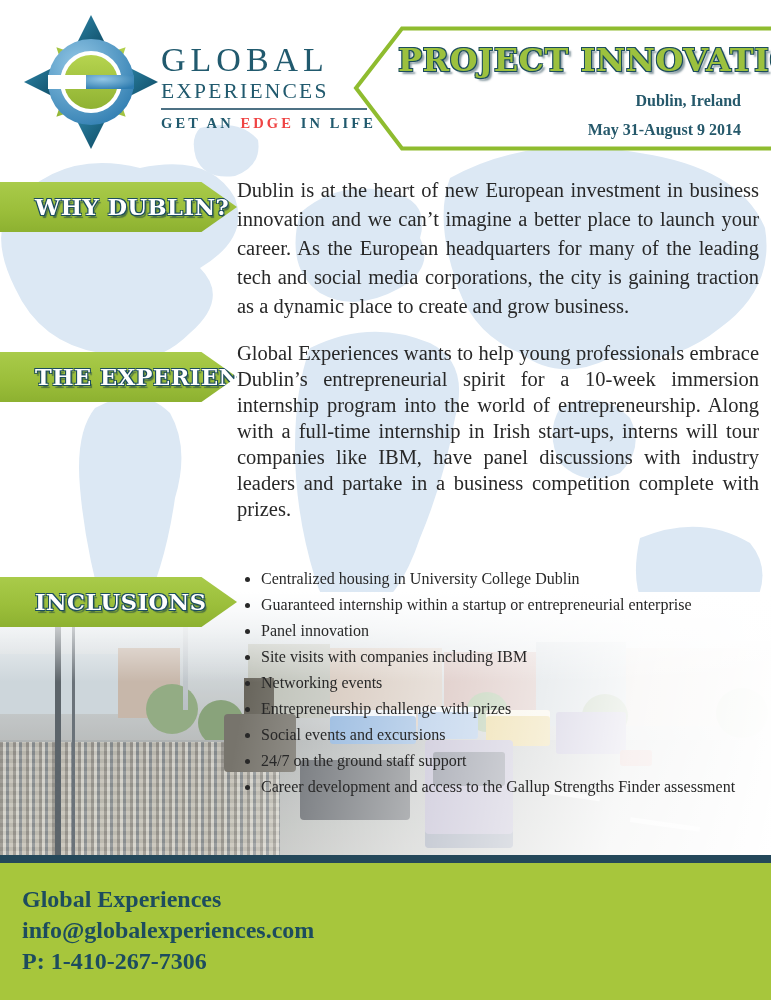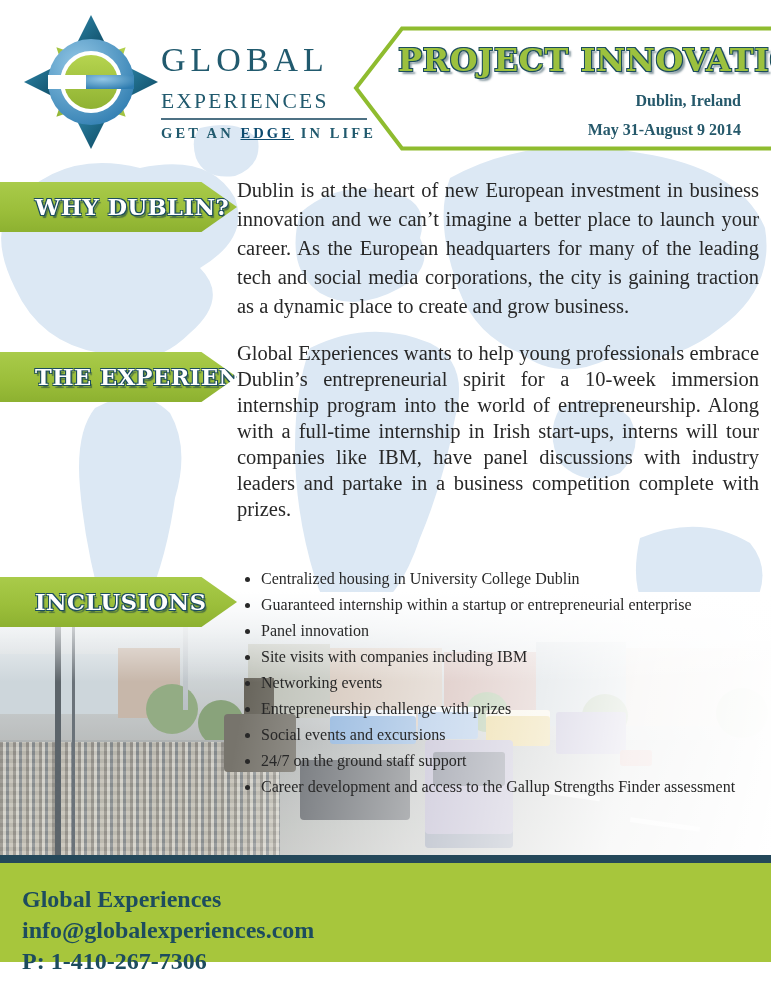--- a/index.html
+++ b/index.html
@@ -26,24 +26,24 @@
   .ph-fade-right { position:absolute; inset:0;
     background:linear-gradient(100deg, rgba(255,255,255,0) 32%, rgba(255,255,255,.5) 55%, rgba(255,255,255,.9) 80%, #fff 100%); }
   .ph-fade-top { position:absolute; left:0; top:0; width:100%; height:90px;
     background:linear-gradient(180deg, #ffffff 0%, rgba(255,255,255,.65) 40%, rgba(255,255,255,0) 100%); }
   .ph-haze { position:absolute; inset:0; background:rgba(255,255,255,.18); }
 
   
   .logo-icon { position:absolute; left:24px; top:13px; }
   .logo-text { position:absolute; left:161px; top:42px; width:208px; color:#215a6e; }
   .logo-title { font-size:34px; letter-spacing:5px; font-weight:500; line-height:36px; }
-  .logo-sub { font-size:21.5px; letter-spacing:2.2px; font-weight:500; margin-top:11px; }
+  .logo-sub { font-size:21.5px; letter-spacing:2.2px; font-weight:500; margin-top:1px; }
   .logo-rule { height:2px; background:#4d7184; margin-top:4px; width:206px; }
   .logo-tagline { font-size:14.5px; font-weight:bold; letter-spacing:3.1px; margin-top:5px; white-space:nowrap; }
-  .logo-tagline .hl { color:#0c4a6e;text-decoration:underline; }
+  .logo-tagline .hl { color:#ef4444; }
 
   
   .banner-shape { position:absolute; left:350px; top:25px; }
   .banner-title {
     position:absolute; left:398px; right:12px; top:41px; text-align:center;
     font-family:"DejaVu Serif","Liberation Serif",serif;
     font-size:32px; font-weight:bold; letter-spacing:.5px; color:#9cc13e; white-space:nowrap;
     text-shadow:-1px -1px 0 #1c4d5e, 1px -1px 0 #1c4d5e, -1px 1px 0 #1c4d5e, 1px 1px 0 #1c4d5e, 3px 3px 2px rgba(22,58,72,.5);
   }
   .banner-sub { position:absolute; right:30px; top:86px; text-align:right; color:#26596b; font-weight:bold; font-size:16px; line-height:29px; }
@@ -68,21 +68,21 @@
   
   .para { position:absolute; left:237px; width:522px; font-size:20.5px; line-height:29px; color:#282828; text-align:justify; }
   .para-why { top:176px; }
   .para-exp { top:340px; line-height:26px; }
   .inclusions { position:absolute; left:240px; top:566px; width:524px; }
   .inclusions ul { margin:0; padding-left:21px; }
   .inclusions li { font-size:16px; line-height:26px; color:#282828; }
 
   
   .footer-divider { position:absolute; left:0; top:855px; width:771px; height:8px; background:#24485a; }
-  .footer { position:absolute; left:0; top:863px; width:771px; height:99px; background:#a7c63c; }
+  .footer { position:absolute; left:0; top:863px; width:771px; height:137px; background:#a7c63c; }
   .footer-contact { position:absolute; left:22px; top:21px; color:#1d4c5e; font-weight:600; font-size:24px; line-height:31px; }
   .footer-contact .line { white-space:nowrap; }
   .footer-site {
     position:absolute; left:338px; right:8px; top:38px; text-align:center;
     font-family:"DejaVu Serif","Liberation Serif",serif;
     font-style:italic; font-size:28px; font-weight:bold; color:#ffffff; white-space:nowrap;
     text-shadow:-1px -1px 0 #1c4d5e, 1px -1px 0 #1c4d5e, -1px 1px 0 #1c4d5e, 2px 2px 0 #1c4d5e, 3px 3px 2px rgba(22,58,72,.45);
   }
 </style>
 </head>

